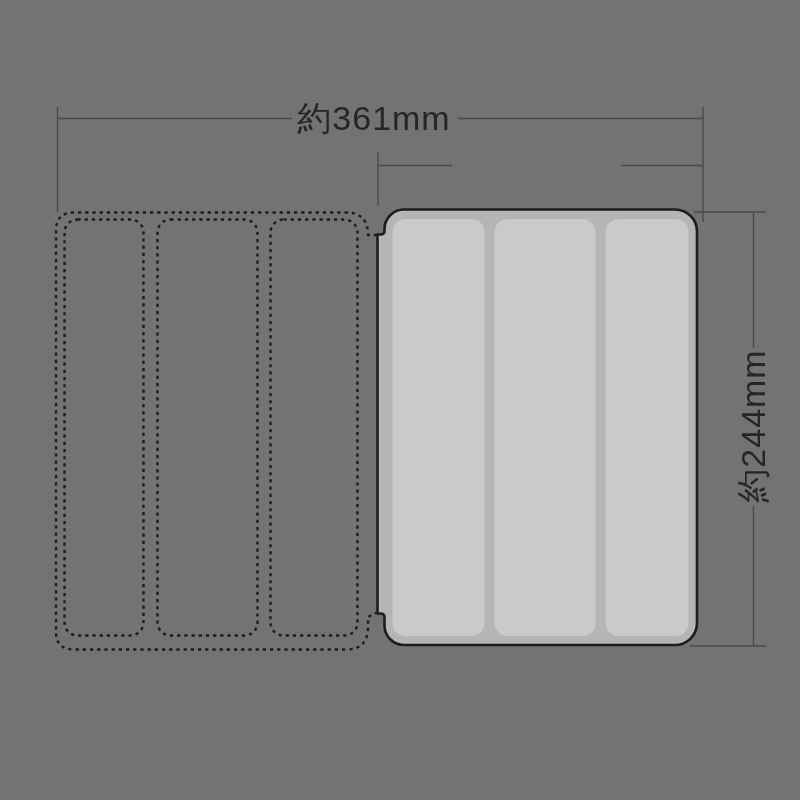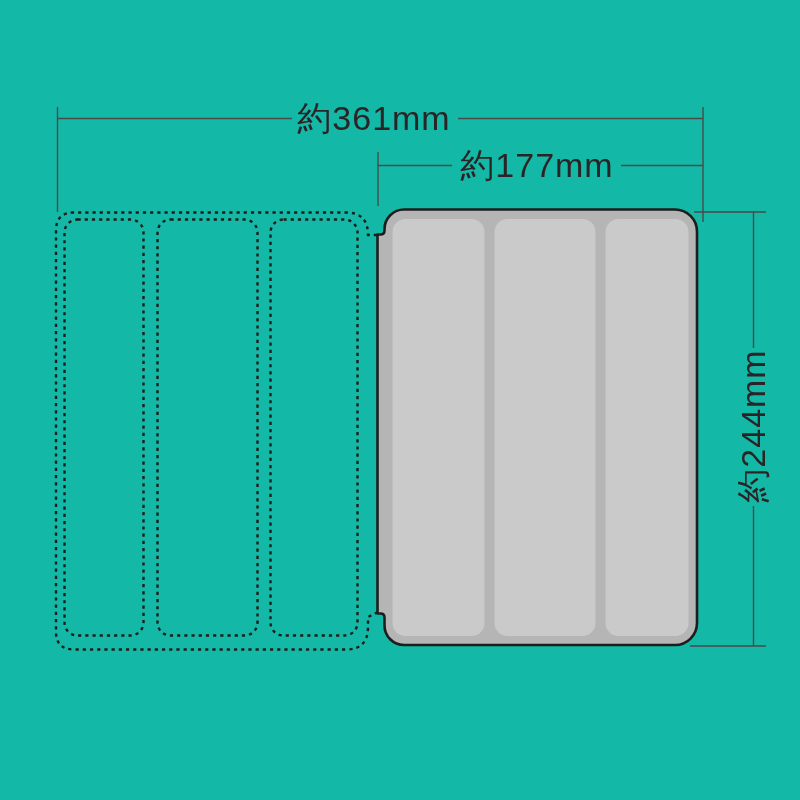--- a/index.html
+++ b/index.html
@@ -1,20 +1,20 @@
 <!DOCTYPE html>
 <html><head>
 <meta charset="utf-8">
 <style>
   html, body { margin: 0; padding: 0; background: #ffffff; }
   .stage {
     position: relative;
     width: 800px;
     height: 800px;
-    background: #14b8a6;
+    background: #737373;
     overflow: hidden;
     font-family: "Liberation Sans", "DejaVu Sans", sans-serif;
   }
   .stage svg { position: absolute; left: 0; top: 0; }
 
   
   .dim-line {
     stroke: #4a4a4a;
     stroke-width: 1.4;
     fill: none;
@@ -90,17 +90,16 @@
     <g>
       <line class="dim-line" x1="694" y1="212" x2="766" y2="212"></line>
       <line class="dim-line" x1="690" y1="646" x2="766" y2="646"></line>
       <line class="dim-line" x1="753.5" y1="212" x2="753.5" y2="348"></line>
       <line class="dim-line" x1="753.5" y1="506" x2="753.5" y2="646"></line>
     </g>
   </svg>
 
   <div class="dim-label" style="left:374px; top:118px;">約361mm</div>
 
-  <div class="dim-label" style="left:537px; top:165px;">約177mm</div>
 
   <div class="dim-label rotated" style="left:753px; top:426px;">約244mm</div>
 
 </div>
 
 </body></html>

